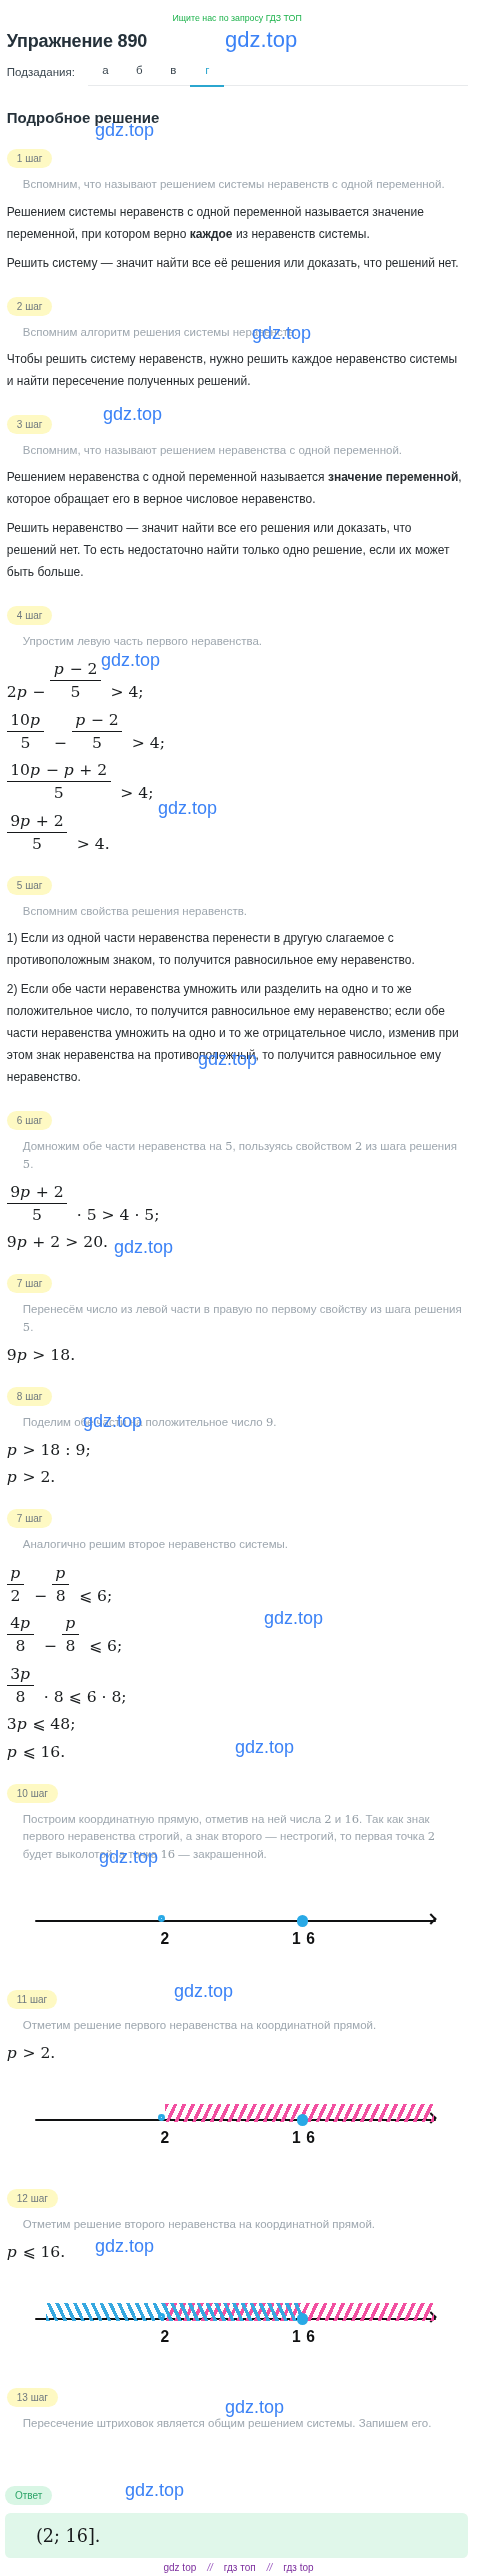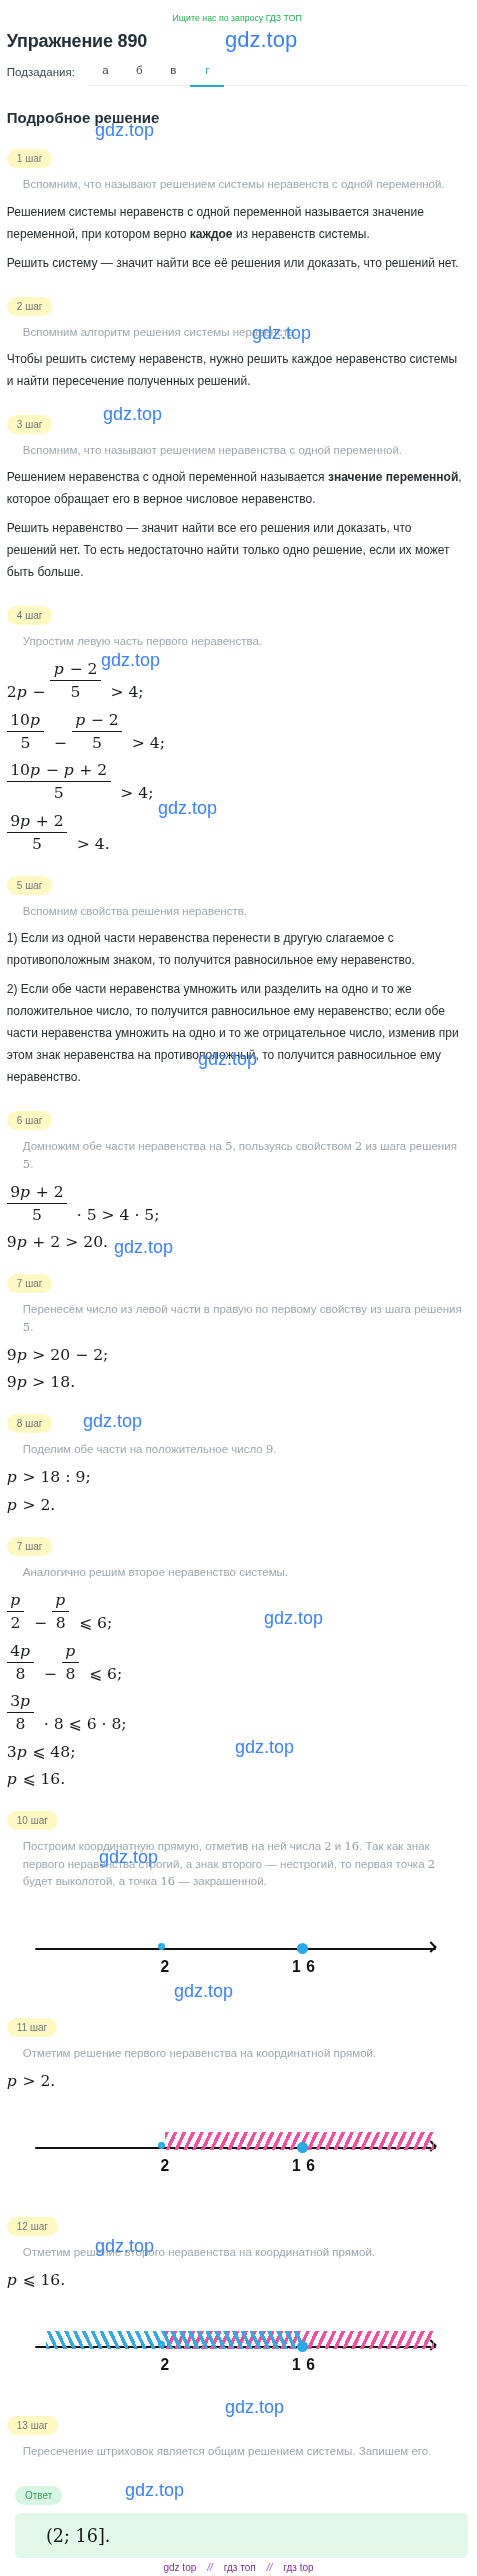--- a/index.html
+++ b/index.html
@@ -39,21 +39,21 @@
   .axis { position:absolute; left:28px; width:401px; top:37px; height:2px; background:#101112; border-radius:1.4px; }
   .arrowhead { position:absolute; left:420px; top:32px; width:8px; height:8px;
                border-top:2px solid #101112; border-right:2px solid #101112; transform:rotate(45deg); }
   .hatch { position:absolute; top:22px; height:18px; }
   .pt-open { position:absolute; top:32px; width:6.8px; height:6.8px; border:3px solid #29a9e6;
              background:#fff; border-radius:50%; }
   .pt-filled { position:absolute; top:32px; width:11.5px; height:11.5px; background:#29a9e6; border-radius:50%; }
   .nlabel { position:absolute; top:47px; transform:translateX(-50%); font-size:15.6px; font-weight:700; color:#101112; }
   .nlabel.wide { letter-spacing:5.4px; margin-left:3.4px; }
 
-  .answer-wrap { position:absolute; left:15px; right:9.5px; bottom:17.6px; }
+  .answer-wrap { position:absolute; left:5px; right:9.5px; bottom:17.6px; }
   .answer-badge { background:#d9f6e5; color:#2fa56a; }
   .answer-box { margin-top:8px; background:#e0f7ea; border-radius:5.4px; height:45px;
                 display:flex; align-items:center; padding-left:31px;
                 font-family:"DejaVu Serif",serif; font-size:17.6px; color:#17191b; }
   .footer { position:absolute; left:0; right:0; bottom:2.7px; display:flex; justify-content:center;
             gap:11px; font-size:10px; color:#7d2f9e; }
   .footer .sep { font-style:italic; color:#9b59c0; }
   .footer .flink { cursor:pointer; }
 
   .wm { position:absolute; font-size:18px; font-weight:500; color:#3b82f6; letter-spacing:0; white-space:nowrap; }
@@ -100,22 +100,20 @@
             <span>&nbsp;&gt;&nbsp;4.</span>
           </div></div>
         <div class="step"><span class="badge">5 шаг</span><p class="note">Вспомним свойства решения неравенств.</p><p class="para">1) Если из одной части неравенства перенести в другую слагаемое с противоположным знаком, то получится равносильное ему неравенство.</p><p class="para">2) Если обе части неравенства умножить или разделить на одно и то же положительное число, то получится равносильное ему неравенство; если обе части неравенства умножить на одно и то же отрицательное число, изменив при этом знак неравенства на противоположный, то получится равносильное ему неравенство.</p></div>
         <div class="step"><span class="badge">6 шаг</span><p class="note">Домножим обе части неравенства на <span class="d">5</span>, пользуясь свойством <span class="d">2</span> из шага решения <span class="d">5</span>.</p><div class="mline">
             <span class="frac"><span class="num">9<i>p</i>&nbsp;+&nbsp;2</span><span class="den">5</span></span>
             <span>&nbsp;·&nbsp;5&nbsp;&gt;&nbsp;4&nbsp;·&nbsp;5;</span>
           </div><div class="mline">
             <span>9<i>p</i>&nbsp;+&nbsp;2&nbsp;&gt;&nbsp;20.</span>
           </div></div>
         <div class="step"><span class="badge">7 шаг</span><p class="note">Перенесём число из левой части в правую по первому свойству из шага решения <span class="d">5</span>.</p><div class="mline">
-            <span>9<i>p</i>&nbsp;&gt;&nbsp;20&nbsp;−&nbsp;2;</span>
-          </div><div class="mline">
             <span>9<i>p</i>&nbsp;&gt;&nbsp;18.</span>
           </div></div>
         <div class="step"><span class="badge">8 шаг</span><p class="note">Поделим обе части на положительное число <span class="d">9</span>.</p><div class="mline">
             <span><i>p</i>&nbsp;&gt;&nbsp;18&nbsp;:&nbsp;9;</span>
           </div><div class="mline">
             <span><i>p</i>&nbsp;&gt;&nbsp;2.</span>
           </div></div>
         <div class="step"><span class="badge">7 шаг</span><p class="note">Аналогично решим второе неравенство системы.</p><div class="mline">
             <span class="frac"><span class="num"><i>p</i></span><span class="den">2</span></span>
             <span>&nbsp;−&nbsp;</span>

